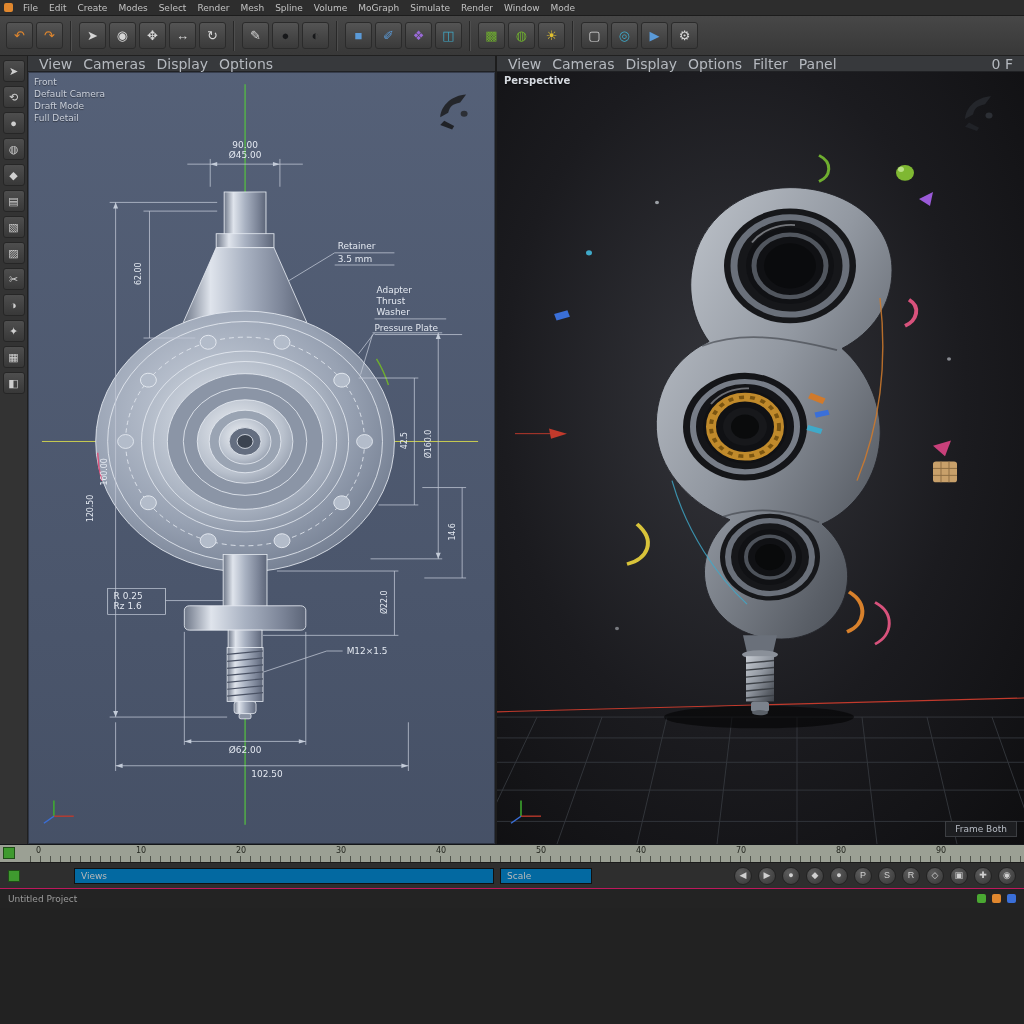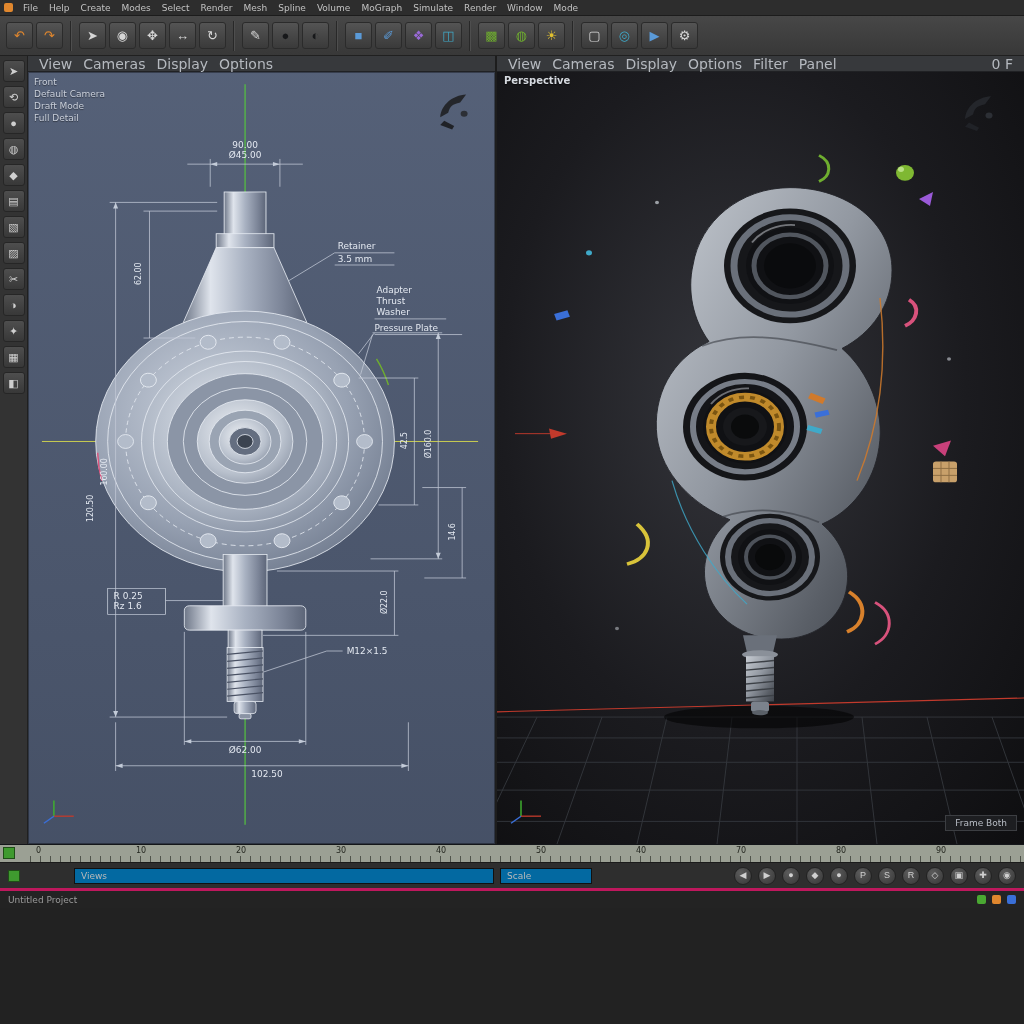--- a/index.html
+++ b/index.html
@@ -31,21 +31,21 @@
   .vp-menu{height:16px;background:#37393c;display:flex;align-items:center;font-size:14px;color:#b5b9bf;padding:0 6px;gap:1px;border-bottom:1px solid #202124}
   .vp-menu .mi{padding:0 5px;cursor:default}
   .vp-menu .sp{flex:1}
   .vp-canvas{flex:1;position:relative;overflow:hidden;box-shadow:inset 0 0 0 1px rgba(0,0,0,.35)}
   .blueprint{background-color:var(--blueprint-bg);background-image:linear-gradient(rgba(255,255,255,.04),rgba(0,0,0,.10))}
   .persp{background-color:var(--viewport-bg)}
   .vp-canvas svg{display:block;width:100%;height:100%}
 
   .hud{position:absolute;top:4px;left:6px;font-size:9px;line-height:12px;color:#c9cfda;text-shadow:0 1px 1px rgba(0,0,0,.45)}
   .persp-label{position:absolute;top:3px;left:7px;font-size:10px;font-weight:bold;color:#d6dae0;text-shadow:0 1px 1px rgba(0,0,0,.6)}
-  .vp-tag{position:absolute;right:7px;bottom:13px;background:#1d1e21;border:1px solid #3c3e42;color:#b8bdc5;font-size:9px;padding:2px 9px}
+  .vp-tag{position:absolute;right:7px;bottom:7px;background:#1d1e21;border:1px solid #3c3e42;color:#b8bdc5;font-size:9px;padding:2px 9px}
 
   
   .cl-green{stroke:var(--line-green);stroke-width:1.2}
   .cl-yellow{stroke:var(--line-yellow);stroke-width:1}
   .part{stroke:#e6ebf2;stroke-width:.9}
   .dimg{stroke:var(--dim-line);stroke-width:.8;fill:none}
   .dimt{fill:#e4e9f1;font-size:9px;stroke:none}
   .arr{fill:var(--dim-line);stroke:none}
   .redline{stroke:var(--line-red);stroke-width:1.2}
   .gridl{stroke:#33373c;stroke-width:1}
@@ -59,34 +59,34 @@
   
   .controlbar{height:26px;background:#2e2e2e;display:flex;align-items:center;gap:6px;padding:0 8px;border-top:1px solid #1b1b1b}
   .cmarker{width:12px;height:12px;background:#3f9a2f;border:1px solid #1f4f17;flex:none}
   .cfield{height:16px;background:#0369a1;border:1px solid #111;color:#b9b9b9;font-size:9px;padding:0 6px;font-family:inherit}
   .f-wide{width:420px;margin-left:48px}
   .f-small{width:92px}
   .cbtn{width:18px;height:18px;border-radius:50%;background:radial-gradient(circle at 35% 30%,#5c5c5c,#373737);border:1px solid #222;color:#d0d0d0;font-size:9px;line-height:1;display:flex;align-items:center;justify-content:center;cursor:pointer;flex:none}
   .csp{flex:1}
 
   
-  .statusbar{height:20px;background:#232323;border-top:3px solid #be185d;display:flex;align-items:center;padding:0 8px;font-size:9px;color:#9b9b9b;gap:6px}
+  .statusbar{height:20px;background:#232323;border-top:1px solid #be185d;display:flex;align-items:center;padding:0 8px;font-size:9px;color:#9b9b9b;gap:6px}
   .dot{width:9px;height:9px;border-radius:2px;flex:none}
   .dot-green{background:#4aa832} .dot-orange{background:var(--accent-orange)} .dot-blue{background:#3a6fd8}
   .ssp{flex:1}
 </style>
 </head>
 <body>
 
 <div class="app">
 
   <div class="menubar">
     <span class="appdot"></span>
     <span class="menu-item">File</span>
-    <span class="menu-item">Help</span>
+    <span class="menu-item">Edit</span>
     <span class="menu-item">Create</span>
     <span class="menu-item">Modes</span>
     <span class="menu-item">Select</span>
     <span class="menu-item">Render</span>
     <span class="menu-item">Mesh</span>
     <span class="menu-item">Spline</span>
     <span class="menu-item">Volume</span>
     <span class="menu-item">MoGraph</span>
     <span class="menu-item">Simulate</span>
     <span class="menu-item">Render</span>

